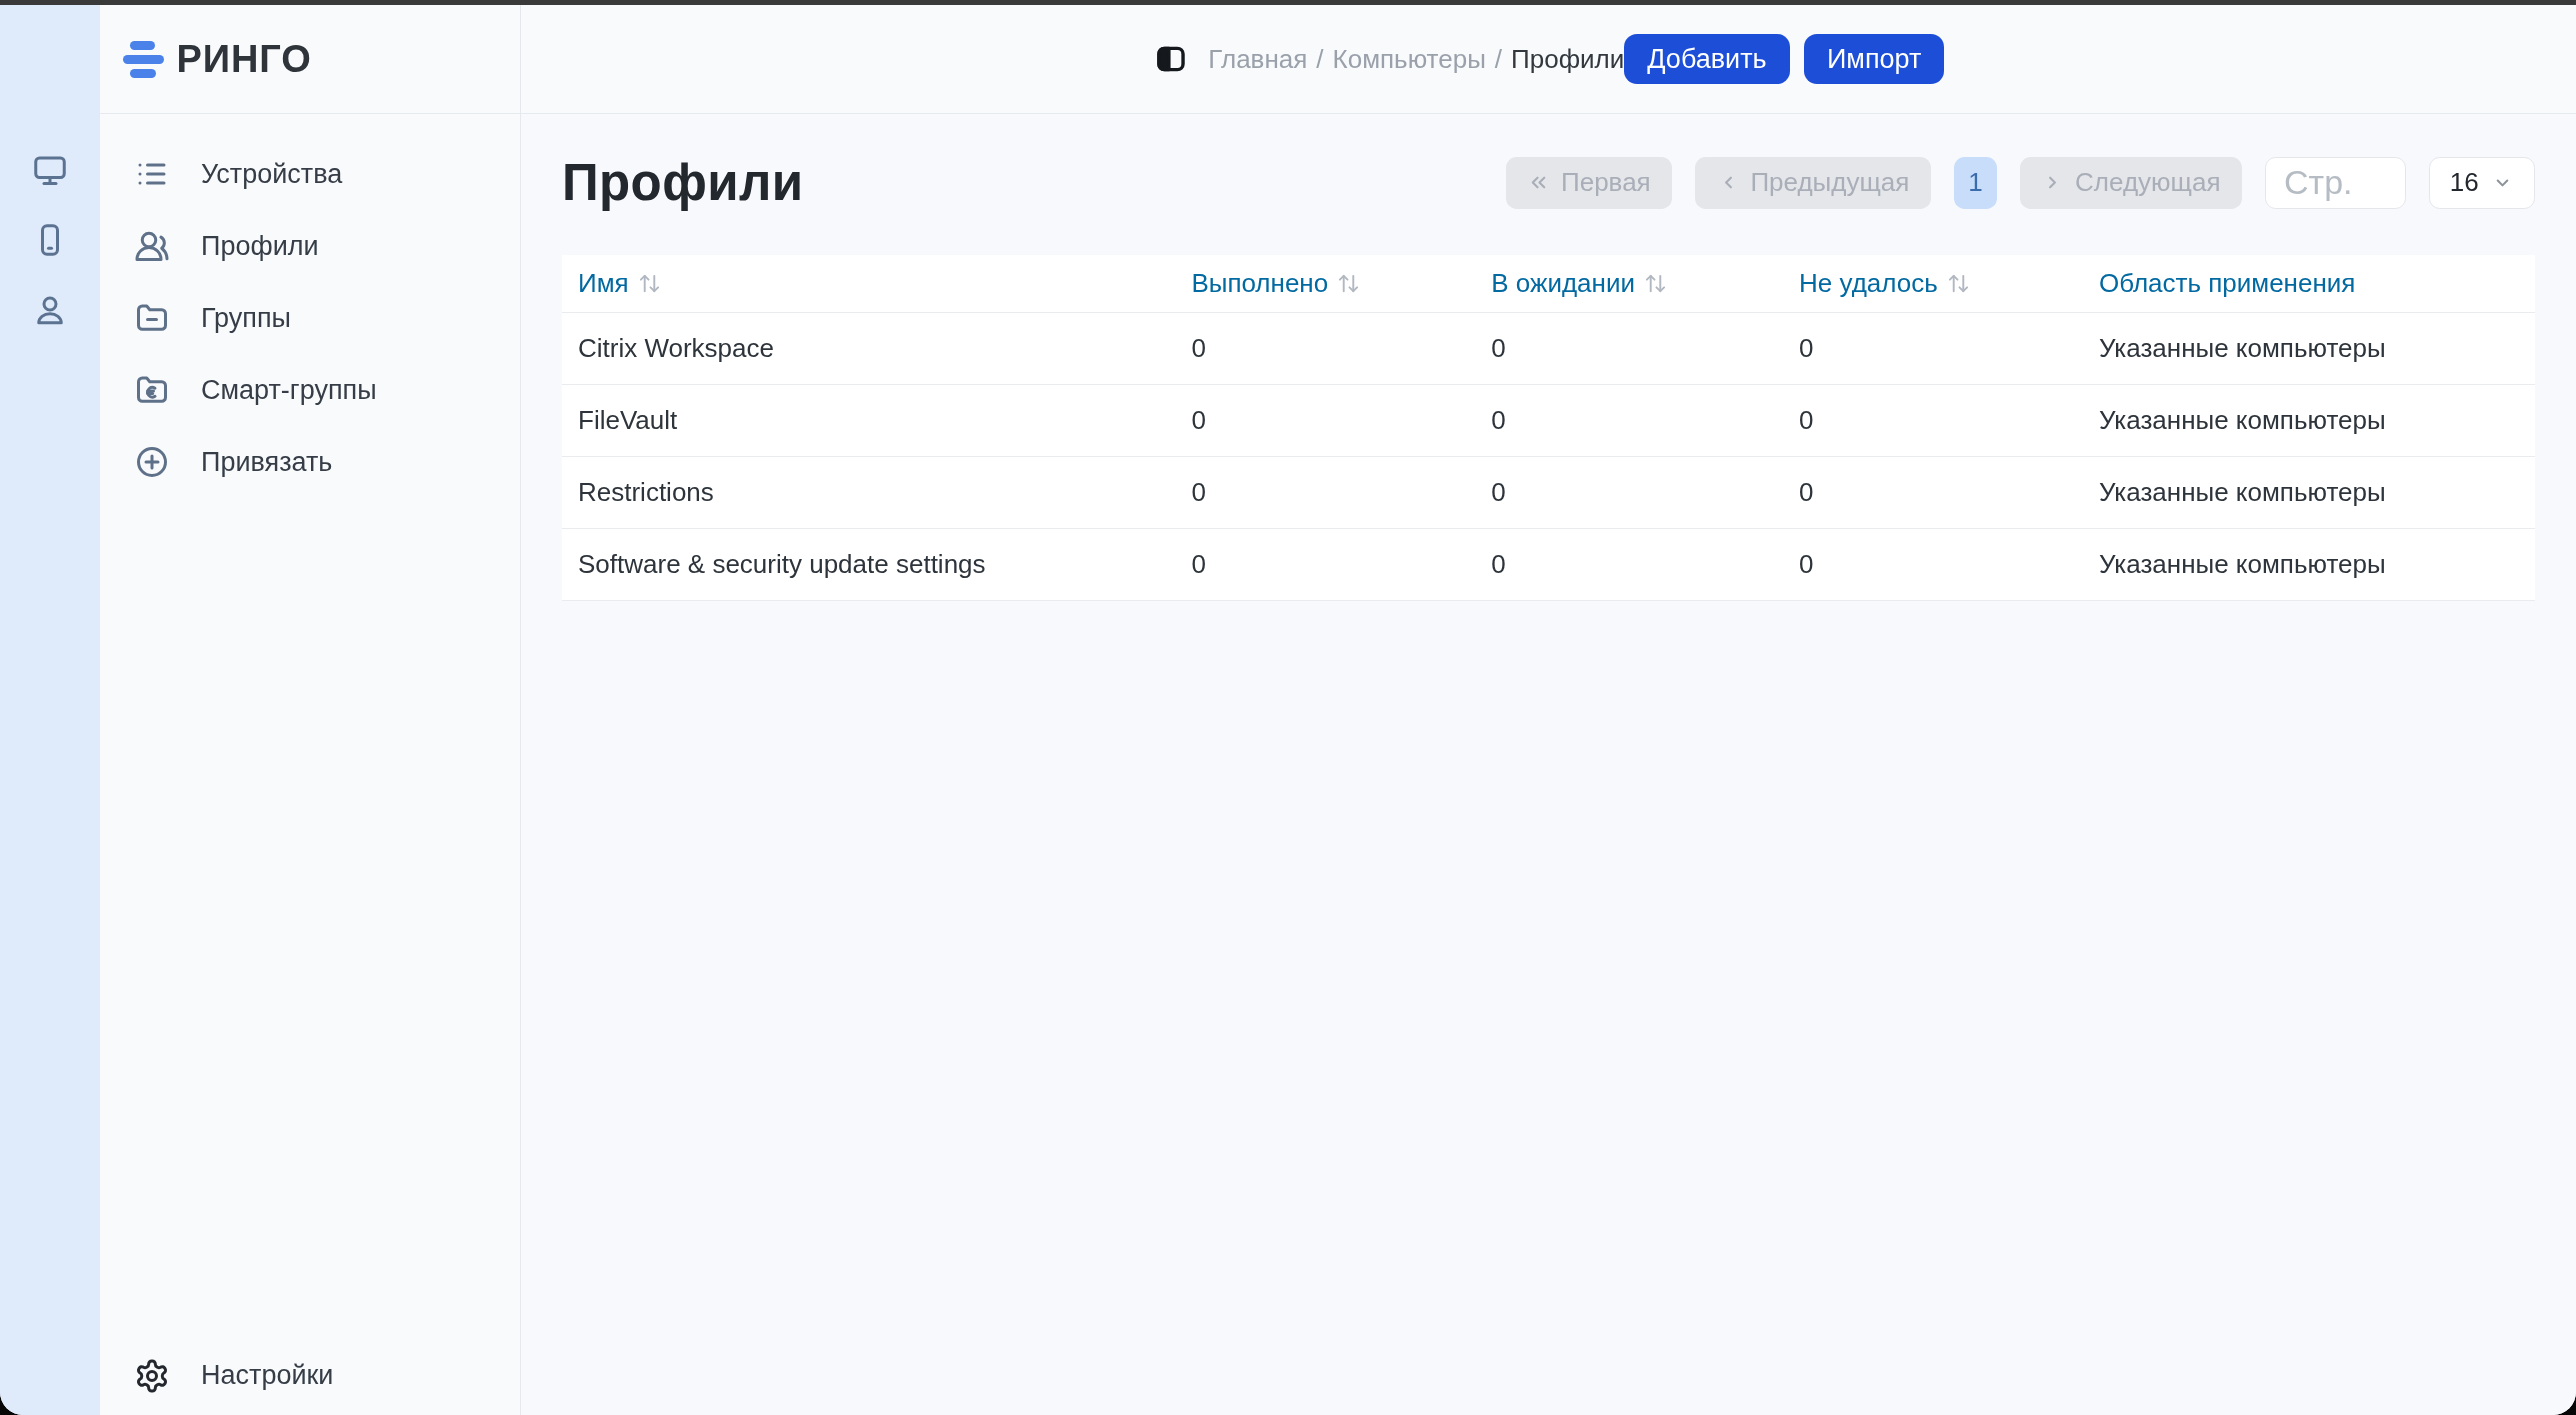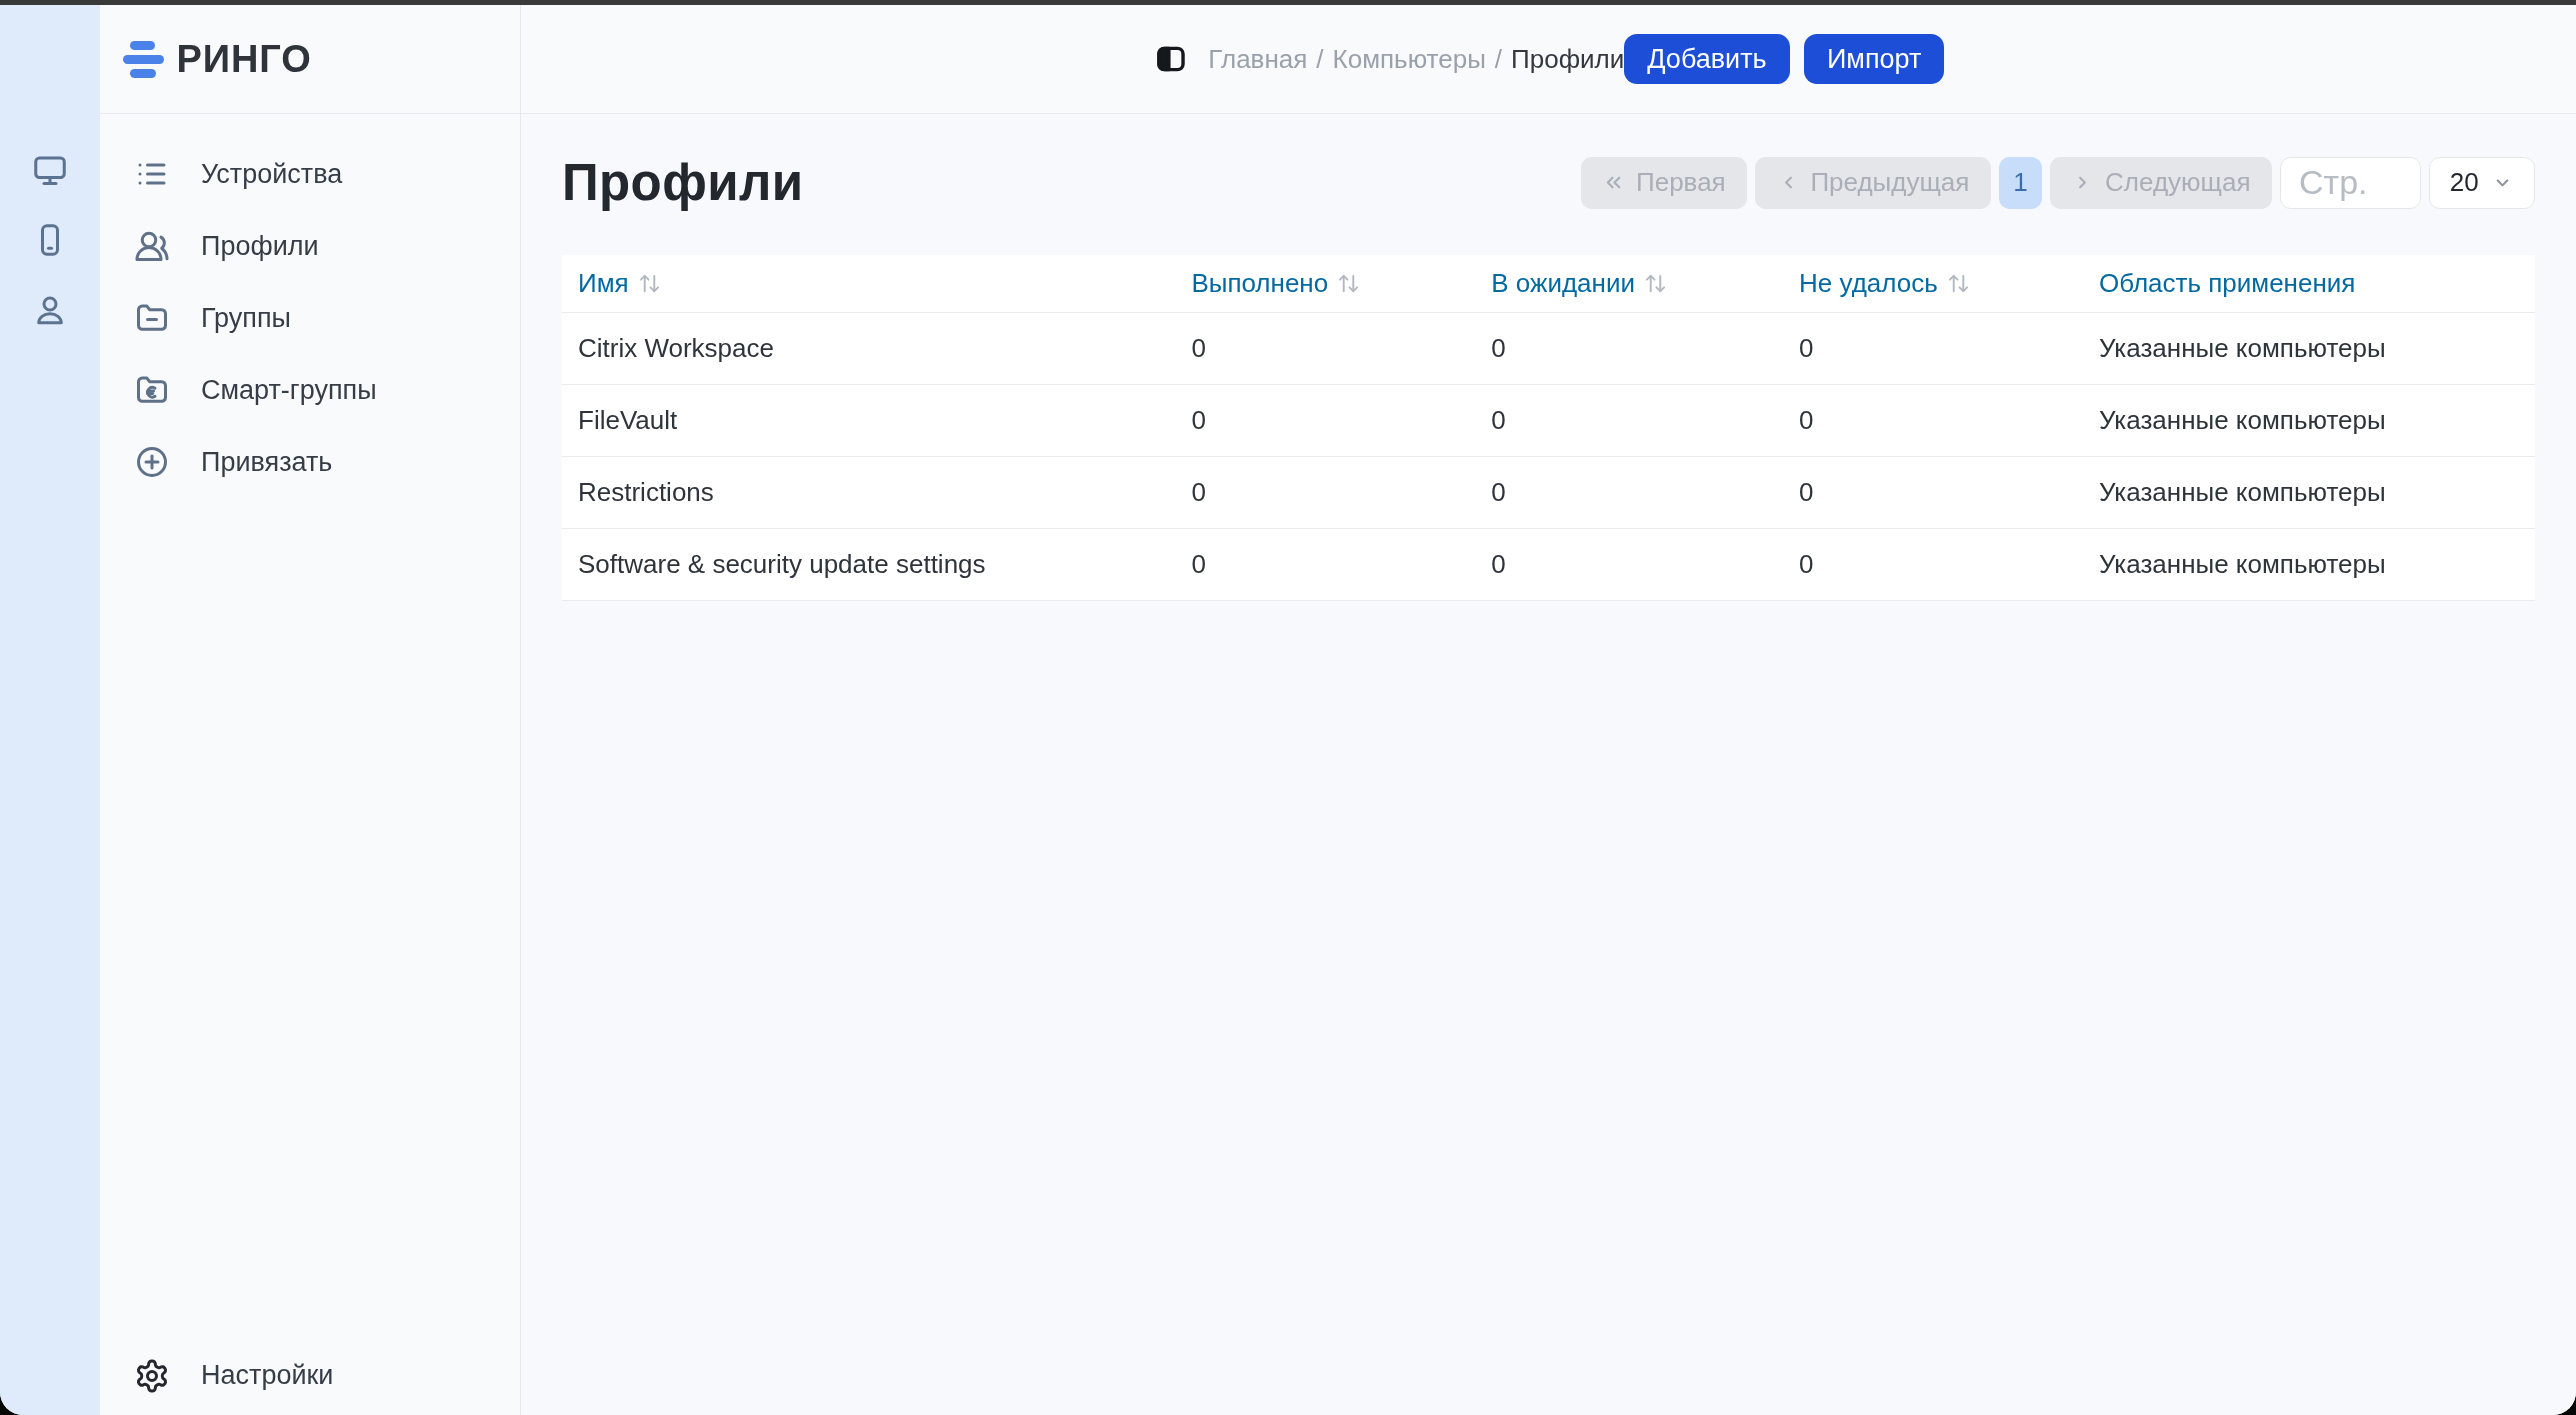--- a/index.html
+++ b/index.html
@@ -55,21 +55,21 @@
   .breadcrumb .current{color:#33383f;}
   .hdr-actions{display:flex;gap:14.3px;}
   .btn-primary{
     height:50px;border:none;border-radius:13px;background:#1d4ed8;color:#fff;
     font-size:27px;font-family:inherit;padding:0 23px;cursor:pointer;
   }
   
   .main{padding:0 41px;flex:1;display:flex;flex-direction:column;min-width:0;}
   .title-row{margin-top:39px;display:flex;align-items:center;justify-content:space-between;}
   .page-title{margin:0;font-size:51px;font-weight:700;color:#23272e;letter-spacing:0.4px;}
-  .pagination{display:flex;align-items:center;gap:8px;}
+  .pagination{display:flex;align-items:center;gap:23px;}
   .pg-btn{
     height:52px;border:none;border-radius:10.7px;background:#e4e6e9;color:#a9aeb8;
     font-size:26px;font-family:inherit;padding:0 21.5px;display:flex;align-items:center;gap:10.7px;cursor:pointer;
   }
   .pg-btn svg{width:23px;height:23px;}
   .pg-num{
     width:43px;height:52px;border:none;border-radius:10.7px;background:#c8ddfa;color:#3b6cac;
     font-size:26px;font-family:inherit;display:flex;align-items:center;justify-content:center;cursor:pointer;
   }
   .pg-input{
@@ -249,21 +249,21 @@
           </button>
           <button class="pg-num">1</button>
           <button class="pg-btn">
             <svg viewBox="0 0 24 24" fill="none" stroke="currentColor" stroke-width="2.2" stroke-linecap="round" stroke-linejoin="round">
                 <polyline points="9.5 17 14.5 12 9.5 7"></polyline>
               </svg>
             <span>Следующая</span>
           </button>
           <input class="pg-input" placeholder="Стр." style="">
           <div class="pg-select">
-            <span>20</span>
+            <span>16</span>
             <svg viewBox="0 0 24 24" fill="none" stroke="currentColor" stroke-width="2.2" stroke-linecap="round" stroke-linejoin="round">
                 <polyline points="7 10 12 15 17 10"></polyline>
               </svg>
           </div>
         </div>
       </div>
 
       <div class="table-wrap">
         <table>
           <colgroup>

